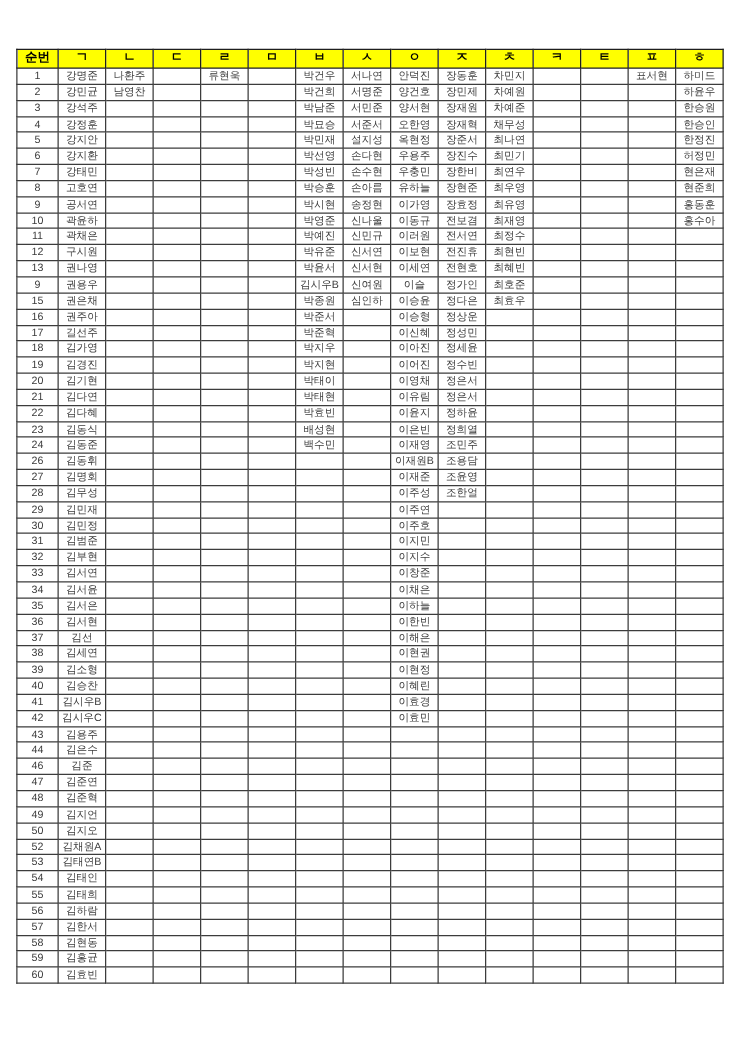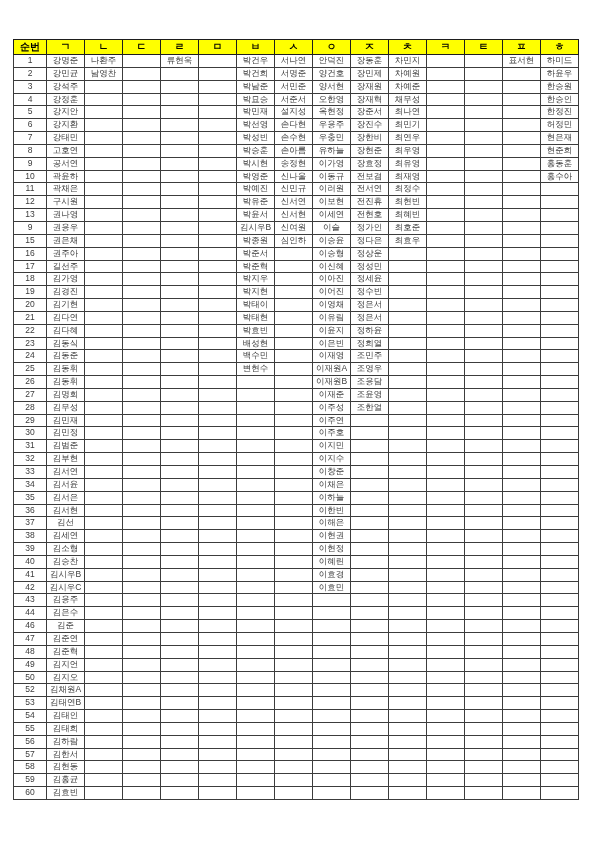--- a/index.html
+++ b/index.html
@@ -483,37 +483,20 @@
           <td></td>
           <td>이재영</td>
           <td>조민주</td>
           <td></td>
           <td></td>
           <td></td>
           <td></td>
           <td></td>
         </tr>
         <tr>
-          <td class="rownum">25</td>
-          <td>김동휘</td>
-          <td></td>
-          <td></td>
-          <td></td>
-          <td></td>
-          <td>변현수</td>
-          <td></td>
-          <td>이재원A</td>
-          <td>조영우</td>
-          <td></td>
-          <td></td>
-          <td></td>
-          <td></td>
-          <td></td>
-        </tr>
-        <tr>
           <td class="rownum">26</td>
           <td>김동휘</td>
           <td></td>
           <td></td>
           <td></td>
           <td></td>
           <td></td>
           <td></td>
           <td>이재원B</td>
           <td>조용담</td>

